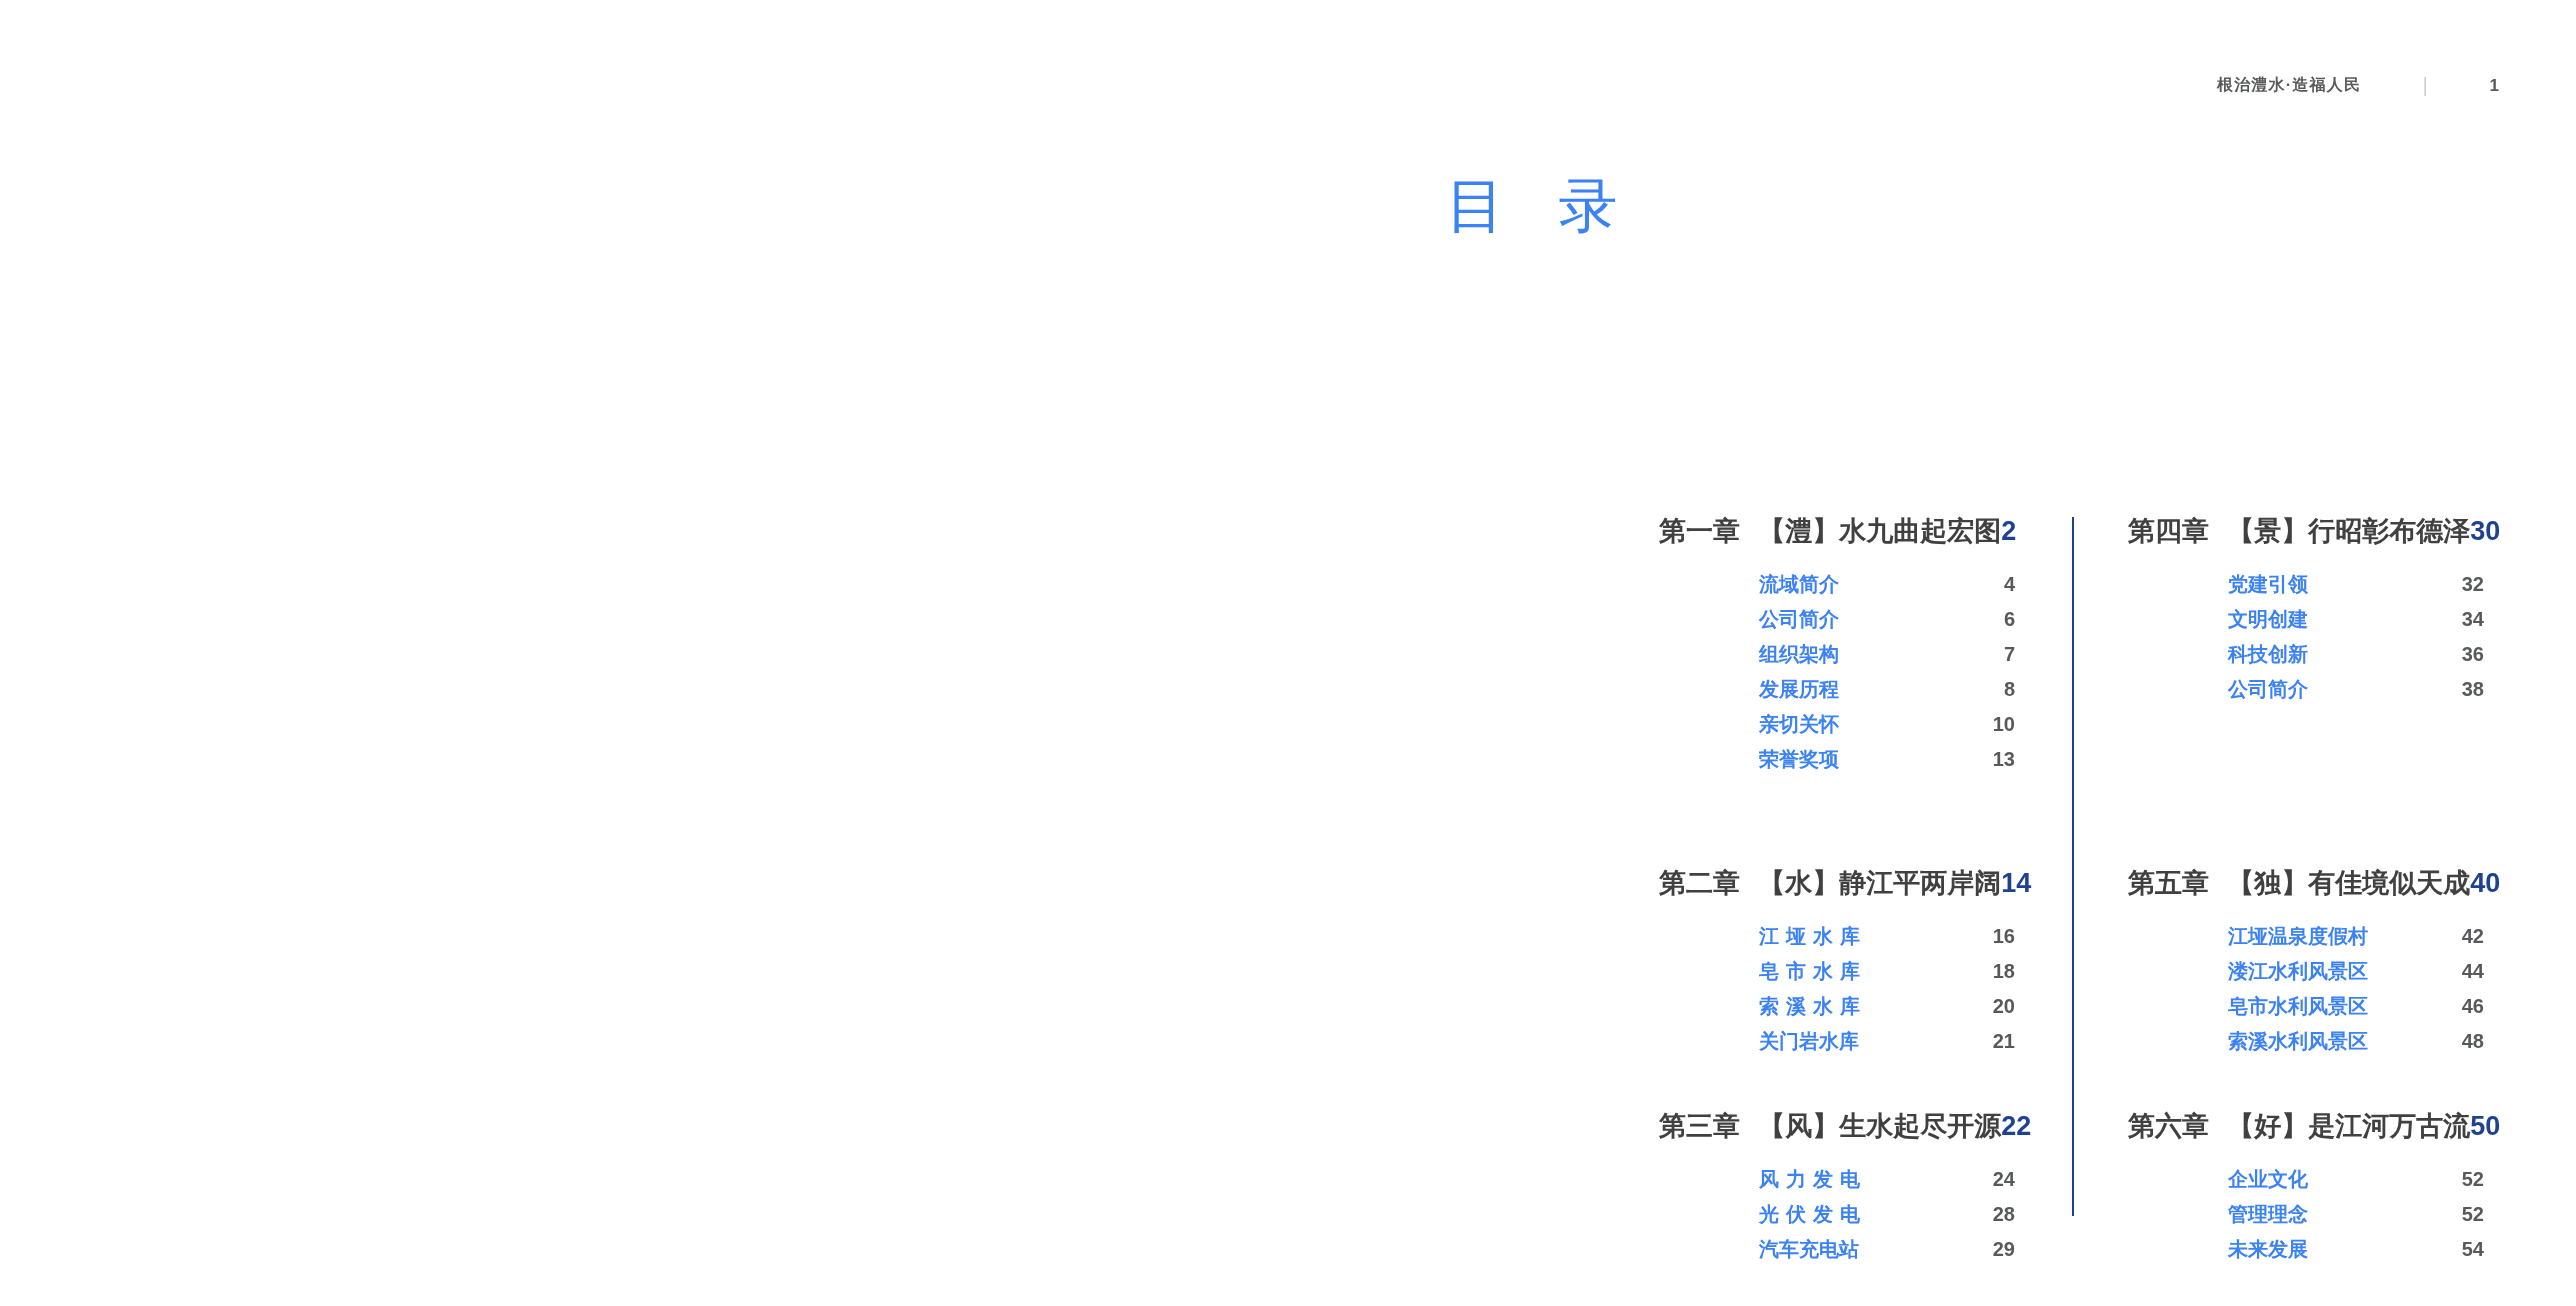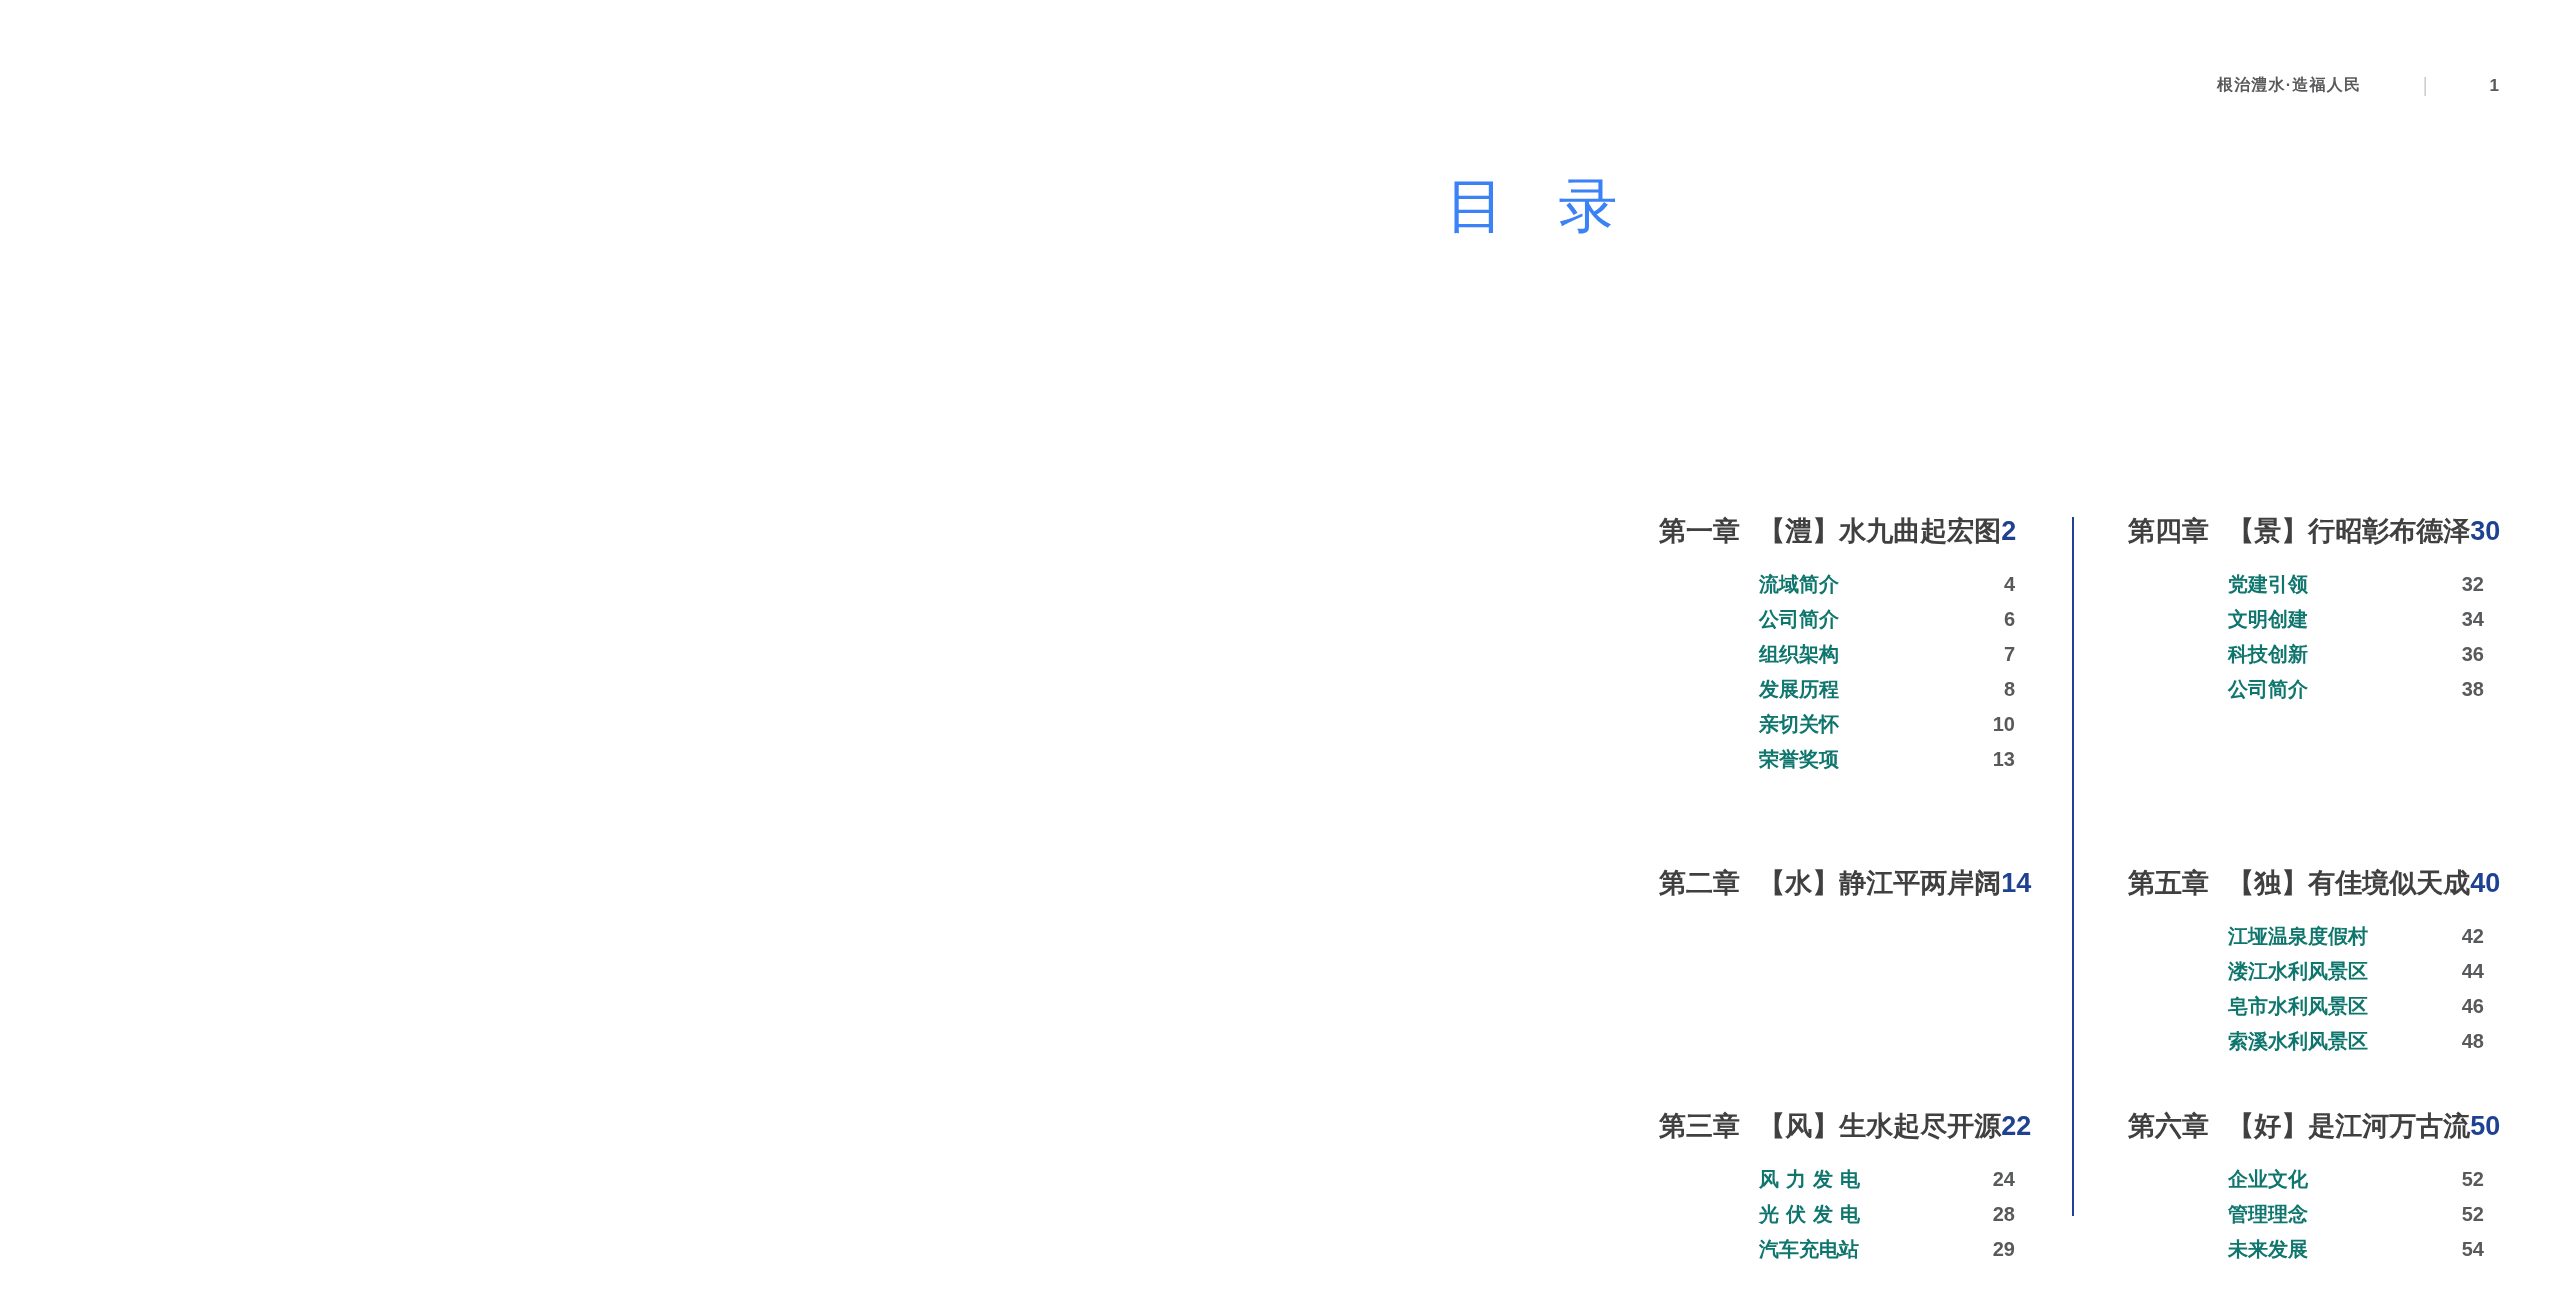--- a/index.html
+++ b/index.html
@@ -105,21 +105,21 @@
   .sub {
     display: flex;
     justify-content: space-between;
     align-items: baseline;
     padding-left: 100px;
     line-height: 35px;
   }
   .sub-label {
     font-size: 20px;
     font-weight: 700;
-    color: #0f766e;
+    color: #3b82f6;
   }
   .sub-label.spread {
     display: inline-block;
     width: 101px;
     text-align: justify;
     text-align-last: justify;
   }
   .sub-page {
     font-size: 20px;
     font-weight: 800;
@@ -174,20 +174,38 @@
           <span class="sub-page">13</span>
         </div>
       </div>
     </section>
 
     <section class="chapter-block h2">
       <div class="ch-row">
         <span class="ch-title">第二章 【水】静江平两岸阔</span>
         <span class="ch-page">14</span>
       </div>
+      <div class="subs">
+        <div class="sub">
+          <span class="sub-label spread">江垭水库</span>
+          <span class="sub-page">16</span>
+        </div>
+        <div class="sub">
+          <span class="sub-label spread">皂市水库</span>
+          <span class="sub-page">18</span>
+        </div>
+        <div class="sub">
+          <span class="sub-label spread">索溪水库</span>
+          <span class="sub-page">20</span>
+        </div>
+        <div class="sub">
+          <span class="sub-label">关门岩水库</span>
+          <span class="sub-page">21</span>
+        </div>
+      </div>
     </section>
 
     <section class="chapter-block">
       <div class="ch-row">
         <span class="ch-title">第三章 【风】生水起尽开源</span>
         <span class="ch-page">22</span>
       </div>
       <div class="subs">
         <div class="sub">
           <span class="sub-label spread">风力发电</span>

